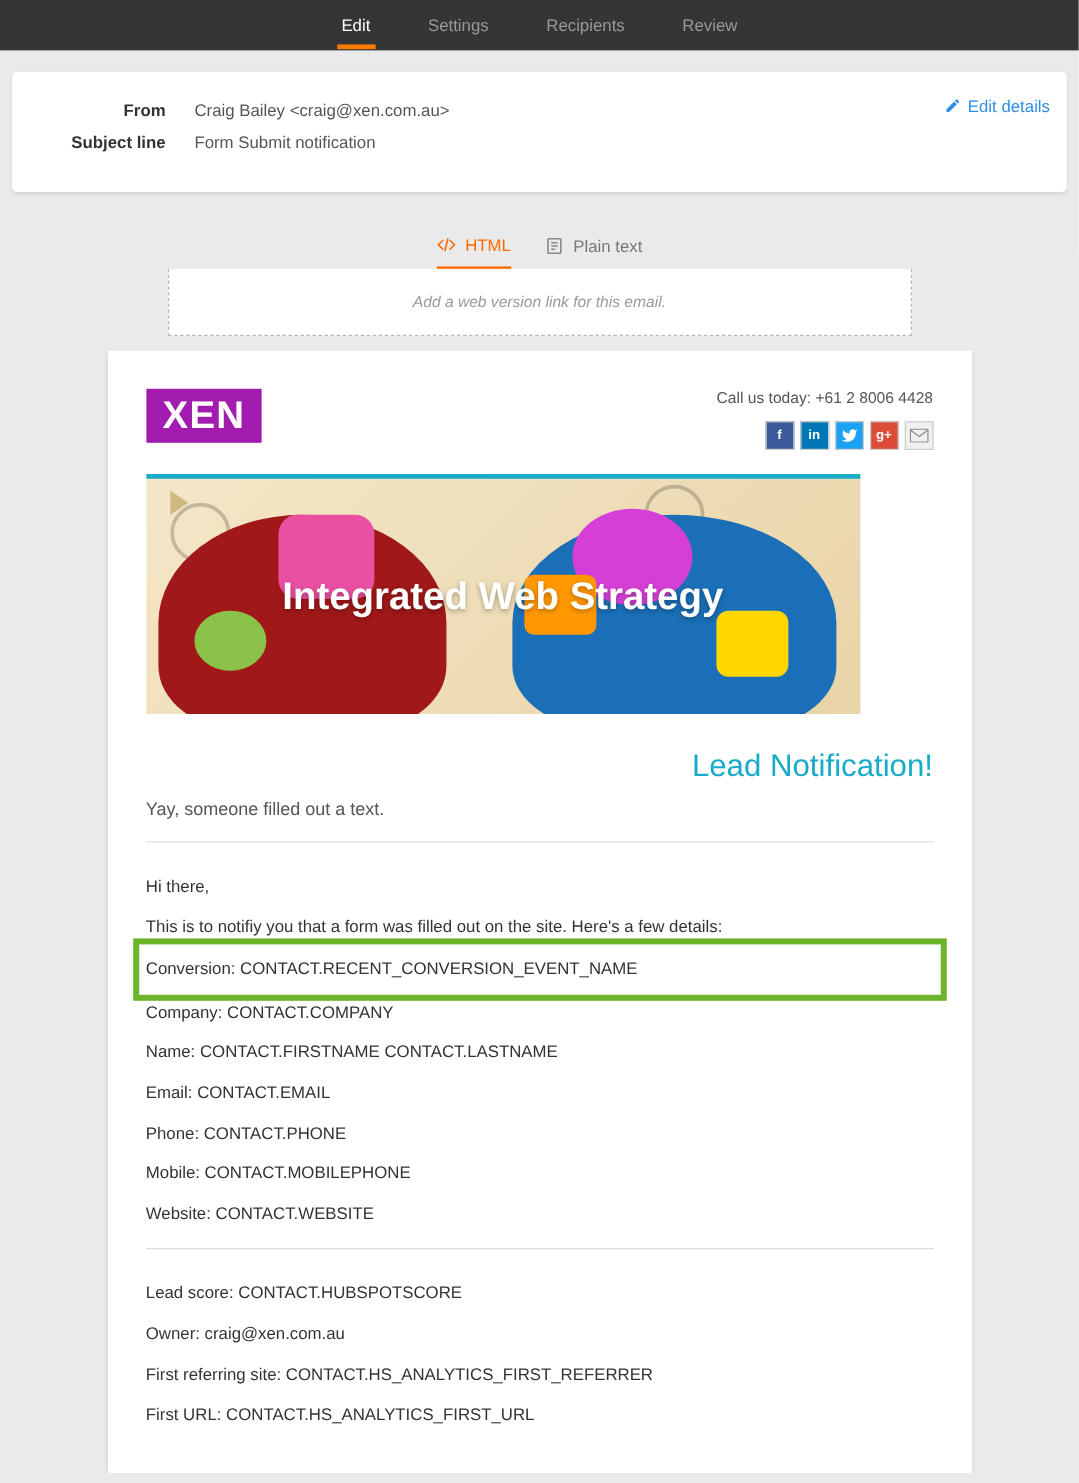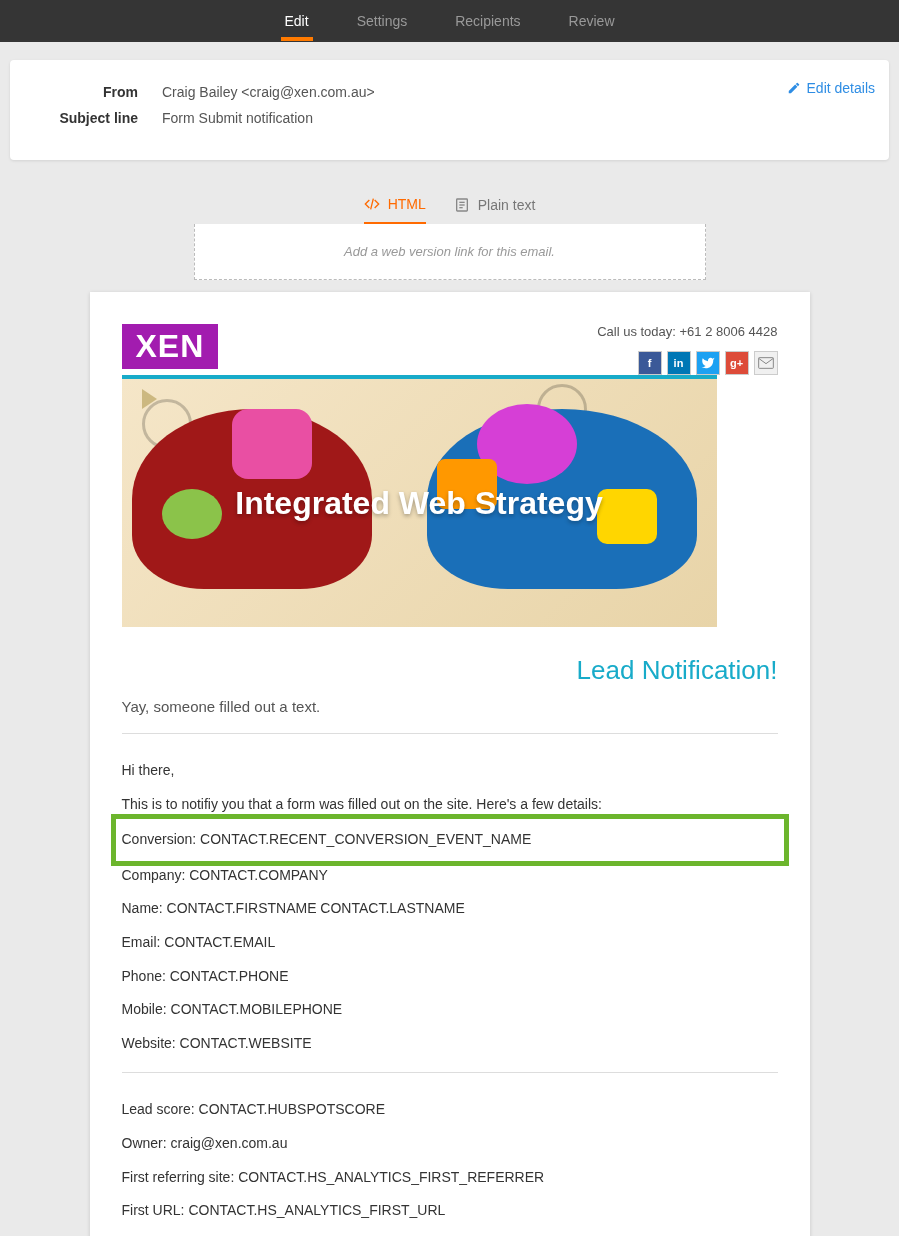--- a/index.html
+++ b/index.html
@@ -14,37 +14,37 @@
 .details-label { width: 120px; text-align: right; font-weight: bold; color: #333; font-size: 14px; padding-right: 24px; }
 .details-value { color: #555; font-size: 14px; }
 .edit-details { position: absolute; top: 20px; right: 14px; color: #2e8de4; font-size: 14px; cursor: pointer; display: flex; align-items: center; gap: 6px; }
 .edit-details svg { width: 14px; height: 14px; fill: #2e8de4; }
 
 .view-tabs { display: flex; justify-content: center; gap: 28px; padding: 18px 0 0; }
 .view-tab { display: flex; align-items: center; gap: 8px; color: #777; font-size: 14px; padding-bottom: 10px; cursor: pointer; }
 .view-tab.active { color: #ff6a00; border-bottom: 2px solid #ff6a00; }
 .view-tab svg { width: 16px; height: 16px; }
 
-.web-link-box { margin: 0 auto; width: 512px; border: 1px dashed #bbb; border-top: none; background: #fff; padding: 20px; text-align: center; color: #999; font-style: italic; font-size: 13px; }
+.web-link-box { margin: 0 auto; width: 620px; border: 1px dashed #bbb; border-top: none; background: #fff; padding: 20px; text-align: center; color: #999; font-style: italic; font-size: 13px; }
 
 .email-container { background: #fff; width: 720px; margin: 12px auto 0; box-shadow: 0 1px 4px rgba(0,0,0,0.15); padding: 32px; }
 .email-header { display: flex; justify-content: space-between; align-items: flex-start; }
 .logo { background: #a21caf; color: #fff; font-weight: bold; font-size: 32px; padding: 4px 14px; letter-spacing: 1px; }
 .header-right { text-align: right; }
 .call-us { color: #555; font-size: 13px; margin-bottom: 12px; }
 .social-icons { display: flex; gap: 5px; justify-content: flex-end; }
 .social-icon { width: 24px; height: 24px; display: flex; align-items: center; justify-content: center; color: #fff; font-size: 11px; font-weight: bold; border: 1px solid #ccc; cursor: pointer; }
 .fb { background: #3b5998; }
 .li { background: #0077b5; }
 .tw { background: #1da1f2; }
 .gp { background: #dd4b39; }
 .em { background: #f0f0f0; }
 .em svg { width: 16px; height: 12px; stroke: #888; fill: none; stroke-width: 1.5; }
 
-.banner { width: 595px; height: 252px; border-top: 4px solid #18abc9; background: linear-gradient(135deg, #f5e6c8 0%, #e8d4a8 100%); position: relative; overflow: hidden; }
+.banner { margin-top: 20px; width: 595px; height: 200px; border-top: 4px solid #18abc9; background: linear-gradient(135deg, #f5e6c8 0%, #e8d4a8 100%); position: relative; overflow: hidden; }
 .banner-text { position: absolute; top: 50%; left: 50%; transform: translate(-50%, -50%); color: #fff; font-size: 32px; font-weight: bold; text-shadow: 0 2px 4px rgba(0,0,0,0.3); z-index: 10; white-space: nowrap; }
 .cloud-red { position: absolute; width: 240px; height: 180px; background: #a01818; border-radius: 50% 50% 30% 30%; left: 10px; top: 30px; }
 .cloud-blue { position: absolute; width: 270px; height: 180px; background: #1a6fb8; border-radius: 50% 50% 30% 30%; right: 20px; top: 30px; }
 .bubble-pink { position: absolute; width: 80px; height: 70px; background: #e94fa3; border-radius: 16px; left: 110px; top: 30px; }
 .bubble-green { position: absolute; width: 60px; height: 50px; background: #8bc34a; border-radius: 50%; left: 40px; top: 110px; }
 .bubble-magenta { position: absolute; width: 100px; height: 80px; background: #d63fd6; border-radius: 50%; right: 140px; top: 25px; }
 .bubble-orange { position: absolute; width: 60px; height: 50px; background: #ff9800; border-radius: 8px; right: 220px; top: 80px; }
 .bubble-yellow { position: absolute; width: 60px; height: 55px; background: #ffd600; border-radius: 10px; right: 60px; top: 110px; }
 .gear { position: absolute; width: 50px; height: 50px; border: 3px solid rgba(0,0,0,0.2); border-radius: 50%; }
 .gear1 { left: 20px; top: 20px; }

